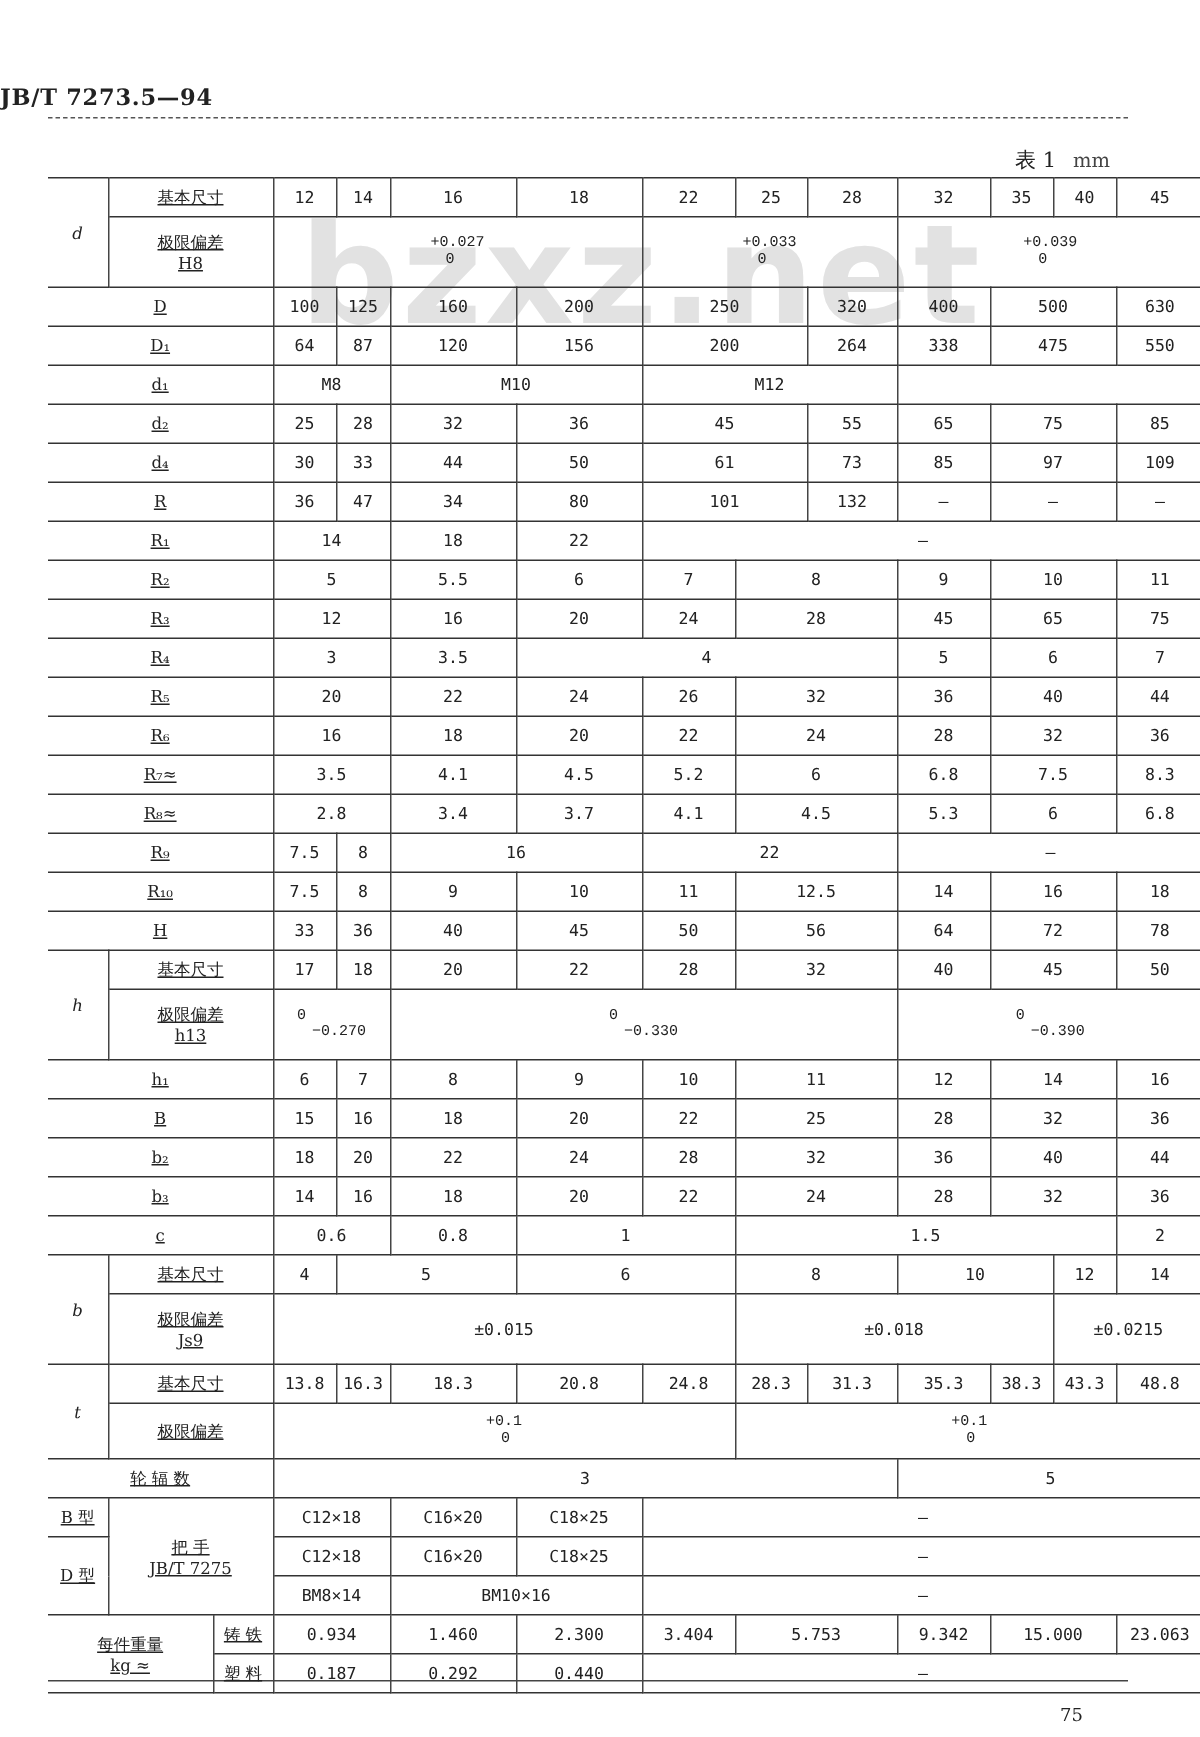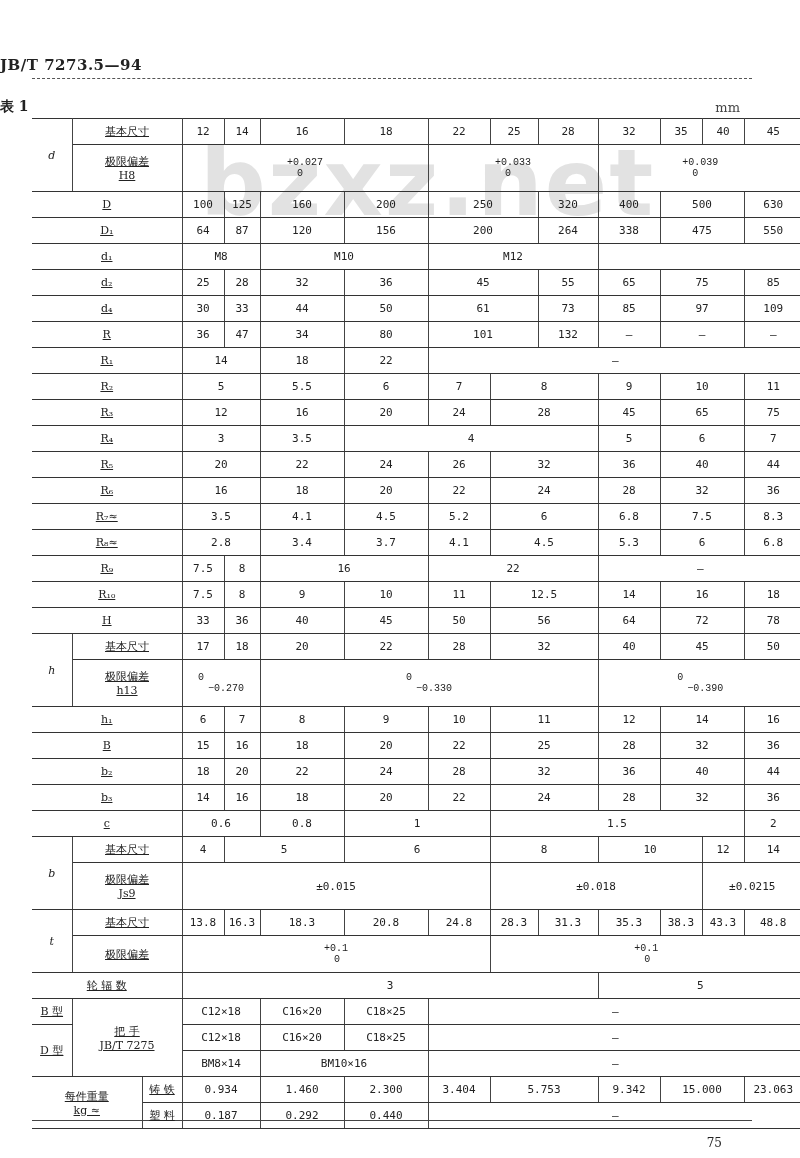--- a/index.html
+++ b/index.html
@@ -2,22 +2,22 @@
 <html><head>
 <meta charset="utf-8">
 <style>
   html, body { margin: 0; padding: 0; background: #ffffff; }
   body { width: 800px; height: 1158px; position: relative; overflow: hidden;
          font-family: "DejaVu Serif", "Liberation Serif", serif; color: #222; }
   .std-code { position: absolute; top: 56px; left: 0; width: 800px; text-align: left;
               font-weight: bold; font-size: 15px; letter-spacing: 0.5px; }
   .rule { position: absolute; top: 78px; left: 32px; width: 720px; height: 0;
           border-top: 1px dashed #555; }
-  .caption { position: absolute; top: 98px; left: 0; width: 704px; text-align: left;
-             font-size: 14px; font-weight: bold; }
+  .caption { position: absolute; top: 98px; left: 0; width: 704px; text-align: right;
+             font-size: 14px; font-weight: normal; }
   .unit { position: absolute; top: 100px; right: 60px; font-size: 13px; color: #444; }
   .watermark { position: absolute; top: 130px; left: 200px; font-family: "DejaVu Sans", sans-serif;
                font-weight: bold; font-size: 92px; color: #e2e2e2; letter-spacing: 2px;
                pointer-events: none; z-index: 0; text-align: center; }
   table.spec { position: absolute; top: 118px; left: 32px; width: 720px; border-collapse: collapse;
                table-layout: fixed; z-index: 1; font-size: 11px; }
   table.spec td { border-top: 1px solid #333; border-bottom: 1px solid #333;
                   border-left: 1px solid #444; border-right: 1px solid #444;
                   text-align: center; vertical-align: middle; padding: 0; height: 25px;
                   font-family: "DejaVu Sans Mono", "Liberation Mono", monospace; }

